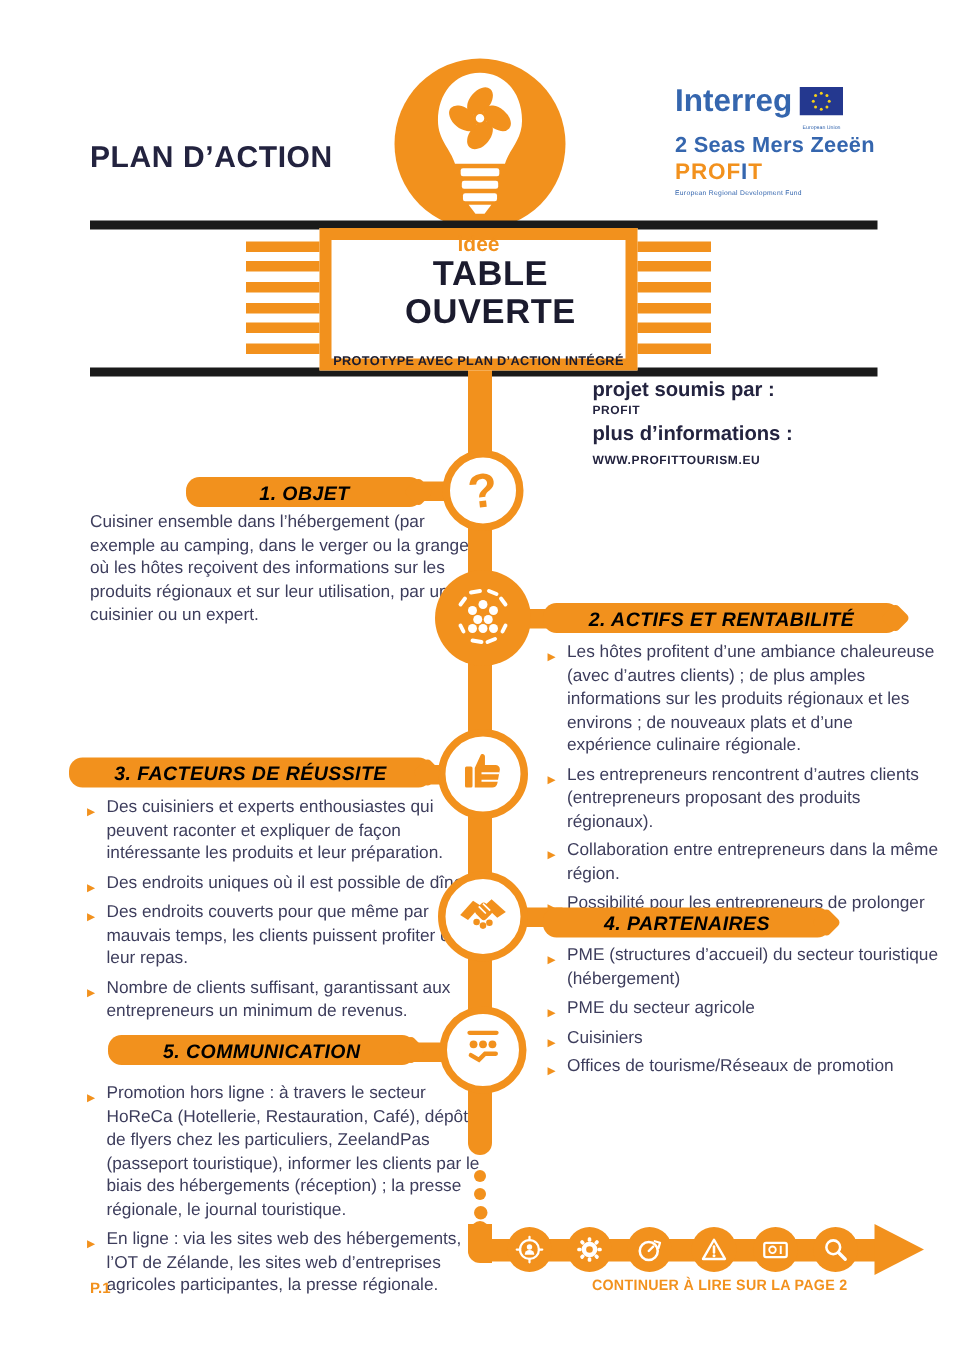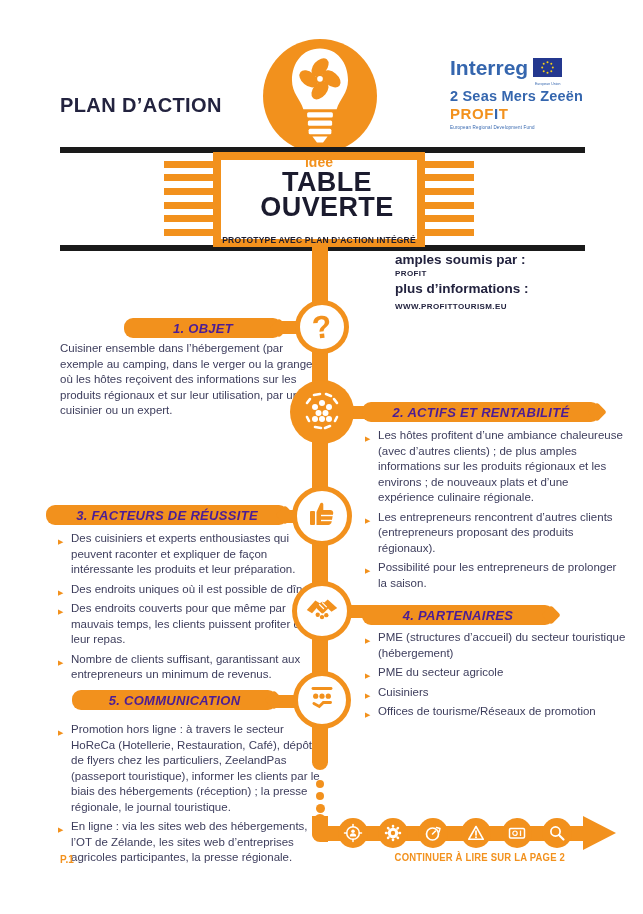--- a/index.html
+++ b/index.html
@@ -29,34 +29,34 @@
   .logo-program{font-size:15px;font-weight:bold;letter-spacing:.6px;margin-top:1px;}
   .logo-program .o{color:var(--orange);} .logo-program .b{color:var(--blue);}
   .logo-fund{font-size:4.5px;color:var(--blue);margin-top:3px;letter-spacing:.2px;}
 
   
   .bar{left:60px;width:525px;height:6px;background:var(--black);}
   .stripe{width:50px;height:7px;background:var(--orange);}
   .title-box{left:213px;top:152px;width:212px;height:95px;background:#fff;border:8px solid var(--orange);z-index:4;
     display:flex;flex-direction:column;align-items:center;justify-content:center;text-align:center;}
   .title-kicker{font-size:14px;font-weight:bold;color:var(--orange);}
-  .title-main{font-size:27px;font-weight:800;color:#1B1B2E;letter-spacing:.4px;line-height:25px;margin-left:16px;}
+  .title-main{font-size:23px;font-weight:800;color:#1B1B2E;letter-spacing:.4px;line-height:25px;margin-left:16px;}
   .title-sub{font-size:8.5px;font-weight:bold;color:#1B1B2E;letter-spacing:.2px;margin-top:15px;}
 
   
   .sub-label{font-size:13.5px;font-weight:bold;color:var(--ink);}
   .sub-value{font-size:8px;font-weight:bold;color:var(--ink);letter-spacing:.4px;}
 
   
   .tl-line{left:312px;top:246px;width:16px;height:524px;background:var(--orange);border-radius:0 0 8px 8px;z-index:3;}
   .node{border-radius:50%;z-index:5;display:flex;align-items:center;justify-content:center;}
   .node.outline{background:#fff;border:5px solid var(--orange);}
   .node.filled{background:var(--orange);}
   .stub{height:13px;background:var(--orange);z-index:2;}
-  .band{background:var(--orange);color:#4c1d95;font-weight:bold;font-style:italic;font-size:13px;letter-spacing:.3px;
+  .band{background:var(--orange);color:#000000;font-weight:bold;font-style:italic;font-size:13px;letter-spacing:.3px;
     height:20px;display:flex;align-items:center;justify-content:center;border-radius:9px;z-index:6;white-space:nowrap;}
   .band::after{content:"";position:absolute;right:-4px;top:3px;width:14px;height:14px;background:var(--orange);
     transform:rotate(45deg);border-radius:3px;z-index:-1;}
   .q-glyph{font-size:32px;font-weight:bold;color:var(--orange);transform:rotate(-6deg);line-height:1;}
 
   
   .para{font-size:11.5px;line-height:15.5px;color:var(--body);}
   .bullets{list-style:none;font-size:11.5px;line-height:15.5px;color:var(--body);}
   .bullets li{position:relative;padding-left:13px;margin-bottom:4px;}
   .bullets li::before{content:"\25B6";position:absolute;left:0;top:3px;font-size:7px;color:var(--orange);}
@@ -142,21 +142,21 @@
   <div class="abs stripe" style="left:424px;top:202px;"></div>
   <div class="abs stripe" style="left:424px;top:215px;"></div>
   <div class="abs stripe" style="left:424px;top:229px;"></div>
 
   <div class="abs title-box">
     <div class="title-kicker">ideé</div>
     <div class="title-main">TABLE OUVERTE</div>
     <div class="title-sub">PROTOTYPE AVEC PLAN D’ACTION INTÉGRÉ</div>
   </div>
 
-  <div class="abs sub-label" style="left:395px;top:252px;">amples soumis par :</div>
+  <div class="abs sub-label" style="left:395px;top:252px;">projet soumis par :</div>
   <div class="abs sub-value" style="left:395px;top:269px;">PROFIT</div>
   <div class="abs sub-label" style="left:395px;top:281px;">plus d’informations :</div>
   <div class="abs sub-value" style="left:395px;top:302px;">WWW.PROFITTOURISM.EU</div>
 
   <div class="abs tl-line"></div>
 
   <div class="abs stub" style="left:270px;top:321px;width:35px;"></div>
   <div class="abs band" style="left:124px;top:318px;width:158px;">
       <span>1. OBJET</span>
     </div>
@@ -191,20 +191,21 @@
             <path d="M37 29 l-2 4"></path>
           <path d="M15 39 l6 1"></path>
             <path d="M25 40 l5 -2"></path>
         </g>
       </svg>
     </span>
   </div>
   <ul class="bullets abs" style="left:365px;top:428px;width:262px;">
     <li>Les hôtes profitent d’une ambiance chaleureuse (avec d’autres clients) ; de plus amples informations sur les produits régionaux et les environs ; de nouveaux plats et d’une expérience culinaire régionale.</li>
     <li>Les entrepreneurs rencontrent d’autres clients (entrepreneurs proposant des produits régionaux).</li>
+    <li>Collaboration entre entrepreneurs dans la même région.</li>
     <li>Possibilité pour les entrepreneurs de prolonger la saison.</li>
   </ul>
 
   <div class="abs stub" style="left:275px;top:510px;width:30px;"></div>
   <div class="abs band" style="left:46px;top:505px;width:242px;">
       <span>3. FACTEURS DE RÉUSSITE</span>
     </div>
   <div class="abs node outline" style="left:292px;top:486px;width:60px;height:60px;">
     <span>
       <svg width="34" height="34" viewBox="0 0 34 34">

